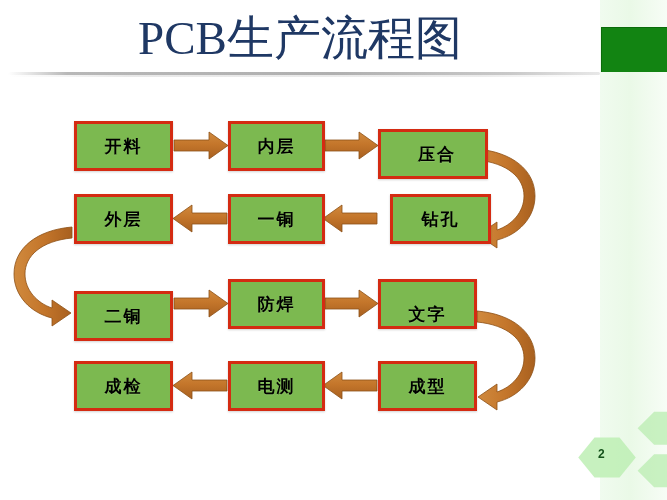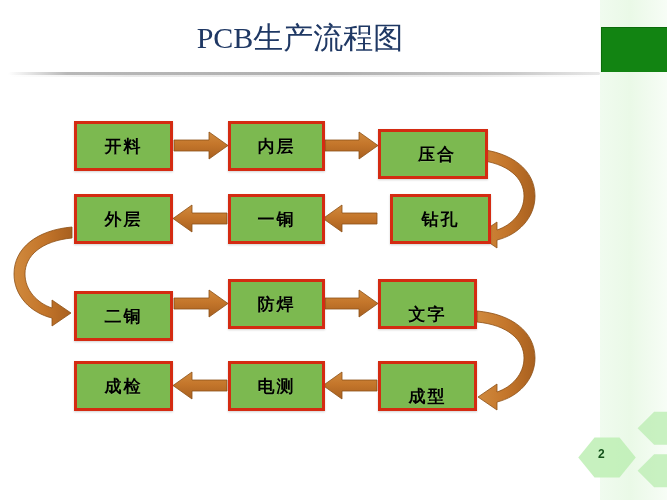--- a/index.html
+++ b/index.html
@@ -44,21 +44,21 @@
   }
 
   
   .slide-title {
     position: absolute;
     left: 0;
     top: 8px;
     width: 600px;
     text-align: center;
     font-family: "Liberation Serif", serif;
-    font-size: 30px;
+    font-size: 47px;
     line-height: 60px;
     font-weight: 400;
     color: #1f3864;
     letter-spacing: 0px;
     white-space: nowrap;
   }
 
   
   .title-rule {
     position: absolute;
@@ -248,21 +248,21 @@
     <div class="node" style="left:378px; top:279px; width:99px;  height:50px;align-items:flex-end;">
       <span class="node-label">文字</span>
     </div>
 
     <div class="node" style="left:74px;  top:361px; width:99px;  height:50px;">
       <span class="node-label">成检</span>
     </div>
     <div class="node" style="left:228px; top:361px; width:97px;  height:50px;">
       <span class="node-label">电测</span>
     </div>
-    <div class="node" style="left:378px; top:361px; width:99px;  height:50px;align-items:flex-end;">
+    <div class="node" style="left:378px; top:361px; width:99px;  height:50px;">
       <span class="node-label">成型</span>
     </div>
 
   </div>
 
   <div class="page-number">2</div>
 
 </div>
 
 </body></html>

